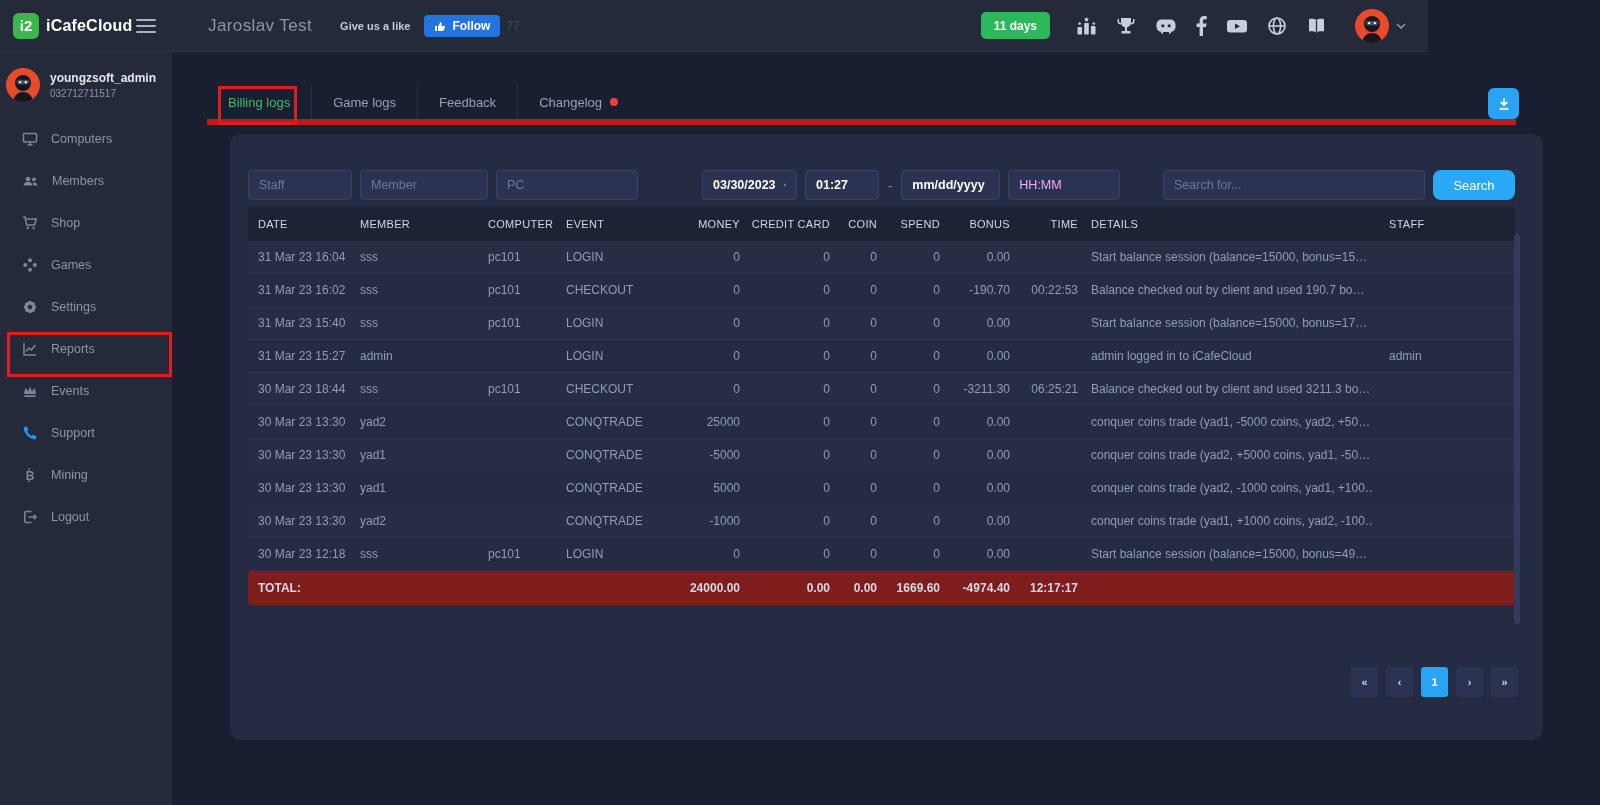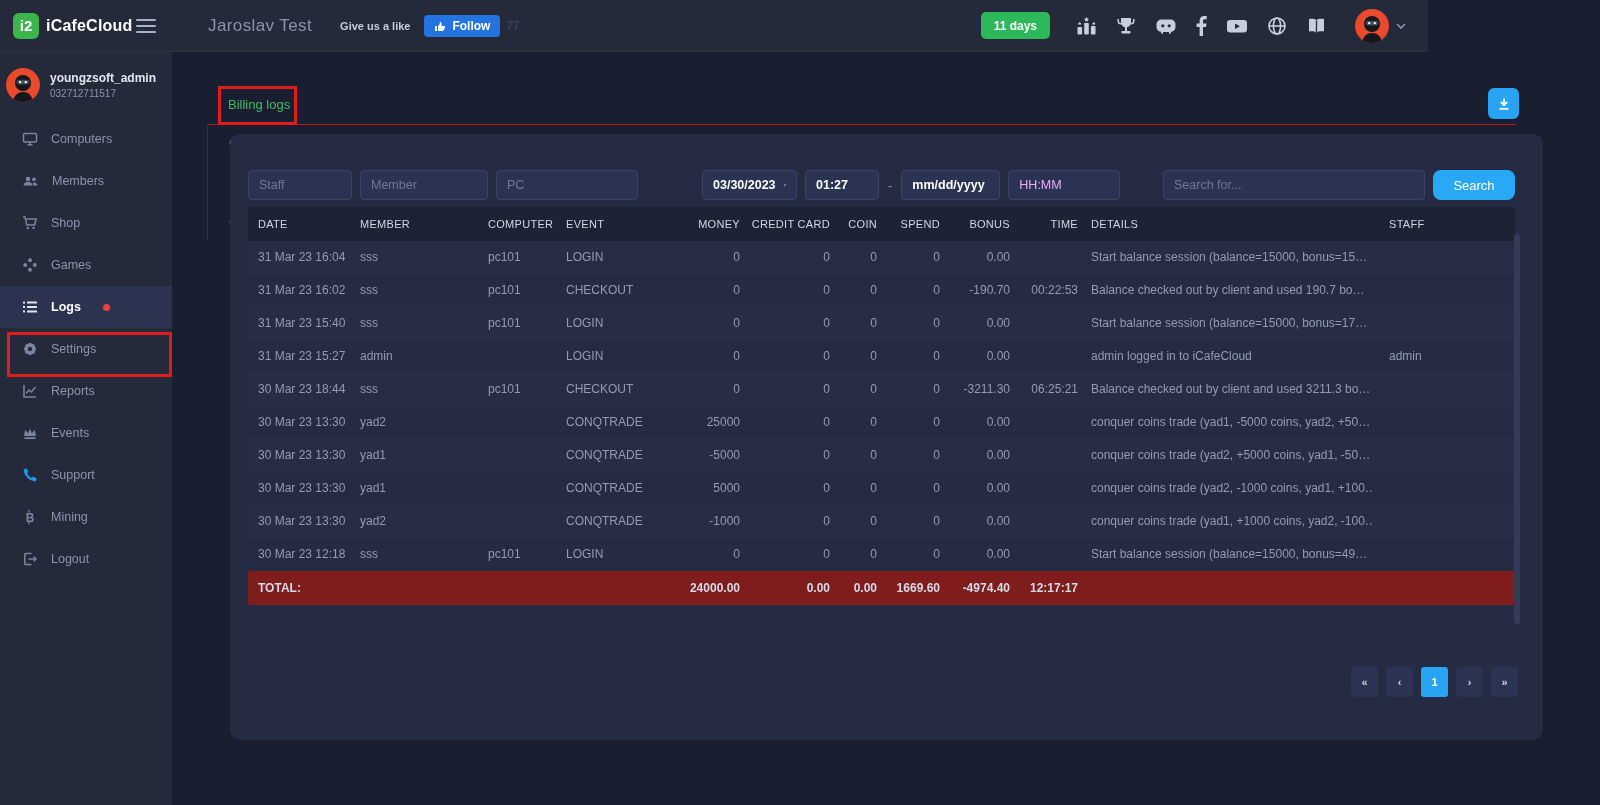--- a/index.html
+++ b/index.html
@@ -42,21 +42,21 @@
   .side-user-name { font-size:12px; font-weight:bold; color:#e4e7ee; }
   .side-user-id { font-size:10px; color:#8d94a9; margin-top:3px; }
   .nav-item { height:42px; display:flex; align-items:center; gap:13px; padding-left:22px;
     font-size:12.5px; color:#8d95ab; cursor:pointer; }
   .nav-item svg { flex:0 0 auto; }
   .nav-item.active { background:#2b3350; color:#fff; font-weight:bold; }
   .red-dot { width:7px; height:7px; background:#f23d3d; border-radius:50%; display:inline-block; margin-left:9px; }
   
   .content { position:absolute; left:172px; top:52px; right:0; bottom:0; }
   .tabbar { position:absolute; left:35px; top:33px; width:1309px; height:40px;
-    border-bottom:1px solid #b91c1c; display:flex;flex-direction:column; }
+    border-bottom:6px solid #b91c1c; display:flex; }
   .tab { padding:0 21px; line-height:39px; font-size:13px; color:#9aa1b5; cursor:pointer; display:flex; align-items:center; gap:8px;}
   .tab + .tab { border-left:1px solid #2b3245; }
   .tab.active { color:#45b864; }
   .tab .red-dot { margin-left:0; width:8px; height:8px; }
   .dl-btn { position:absolute; left:1316px; top:36px; width:31px; height:31px; background:#29a3f4;
     border:none; border-radius:6px; display:flex; align-items:center; justify-content:center; cursor:pointer; }
   
   .panel { position:absolute; left:58px; top:82px; width:1313px; height:606px;
     background:#242b42; border-radius:10px; padding:36px 28px 0 18px; }
   .filter-row { display:flex; align-items:center; gap:8px; height:30px; }
@@ -232,32 +232,20 @@
     </div>
     <div class="nav-item">
       <svg width="16" height="16" viewBox="0 0 16 16" fill="#7c859e">
           <circle cx="8" cy="3.2" r="2"></circle>
           <circle cx="3.2" cy="8" r="2"></circle>
           <circle cx="12.8" cy="8" r="2"></circle>
           <circle cx="8" cy="12.8" r="2"></circle>
         </svg>
       <span>Games</span>
     </div>
-    <div class="nav-item active">
-      <svg width="16" height="16" viewBox="0 0 16 16" fill="#e4e7ee">
-          <rect x="1" y="2.6" width="2" height="2"></rect>
-          <rect x="5" y="2.6" width="10" height="2" rx="0.5"></rect>
-          <rect x="1" y="7" width="2" height="2"></rect>
-          <rect x="5" y="7" width="10" height="2" rx="0.5"></rect>
-          <rect x="1" y="11.4" width="2" height="2"></rect>
-          <rect x="5" y="11.4" width="10" height="2" rx="0.5"></rect>
-        </svg>
-      <span>Logs</span>
-      <span class="red-dot"></span>
-    </div>
     <div class="nav-item">
       <svg width="16" height="16" viewBox="0 0 16 16" fill="#7c859e">
           <rect x="3" y="3" width="10" height="10" rx="2.5"></rect>
           <rect x="3" y="3" width="10" height="10" rx="2.5" transform="rotate(45 8 8)"></rect>
           <circle cx="8" cy="8" r="2.2" fill="#242a39"></circle>
         </svg>
       <span>Settings</span>
     </div>
     <div class="nav-item">
       <svg width="16" height="16" viewBox="0 0 16 16" fill="none" stroke="#7c859e" stroke-width="1.5">

